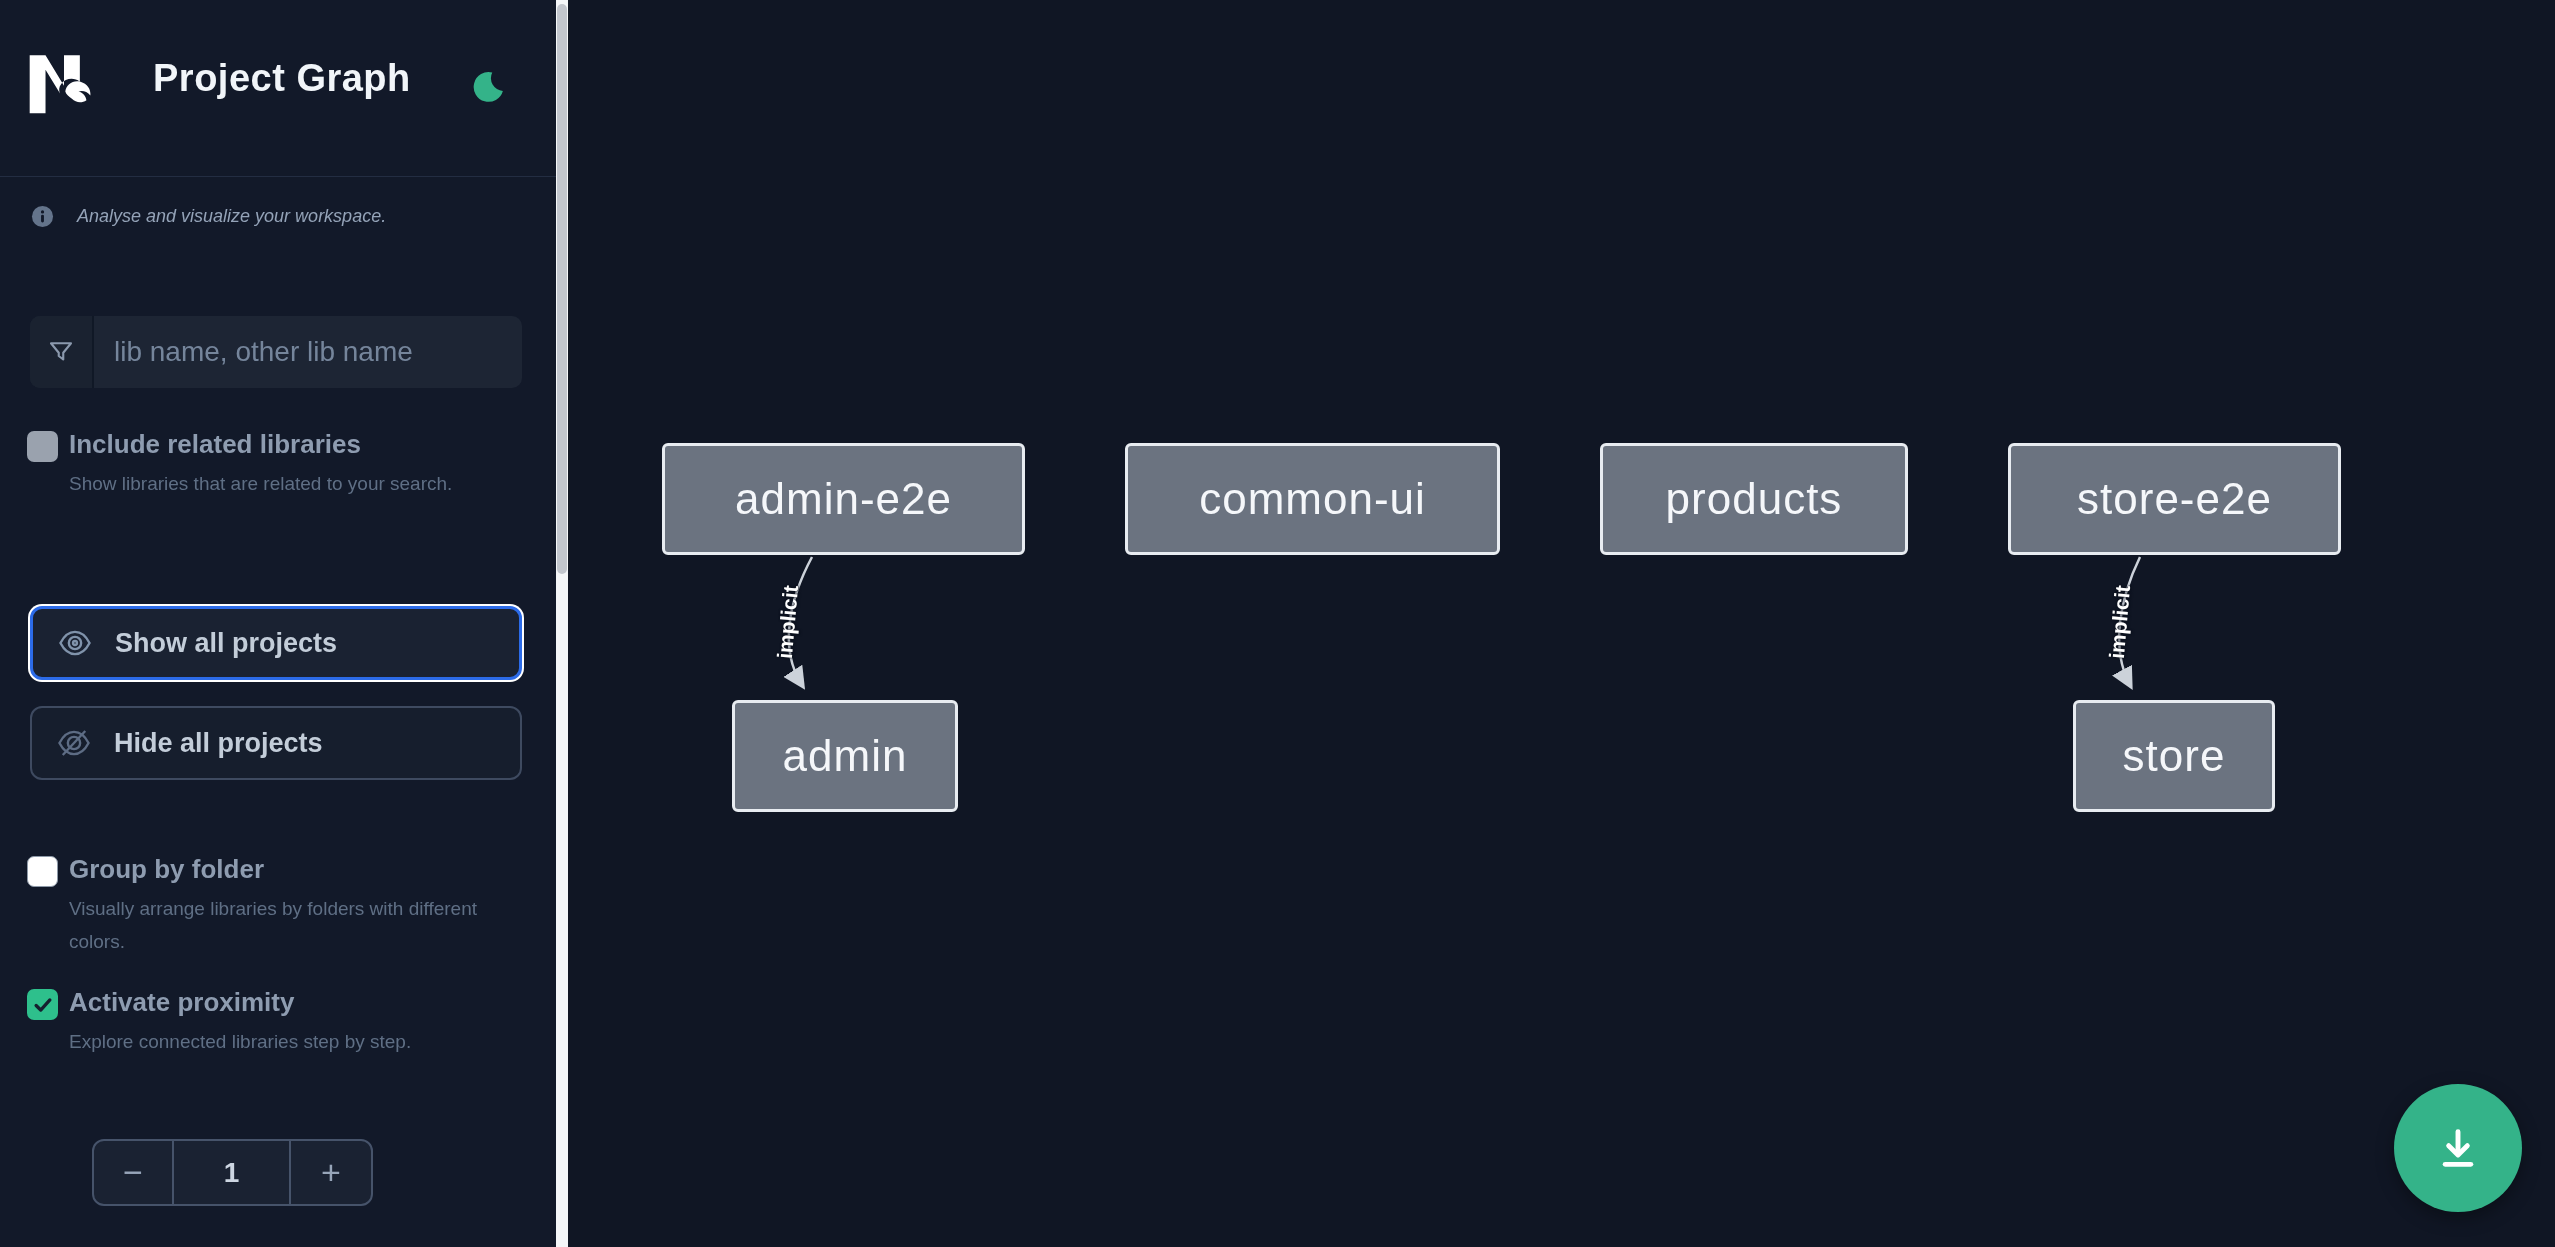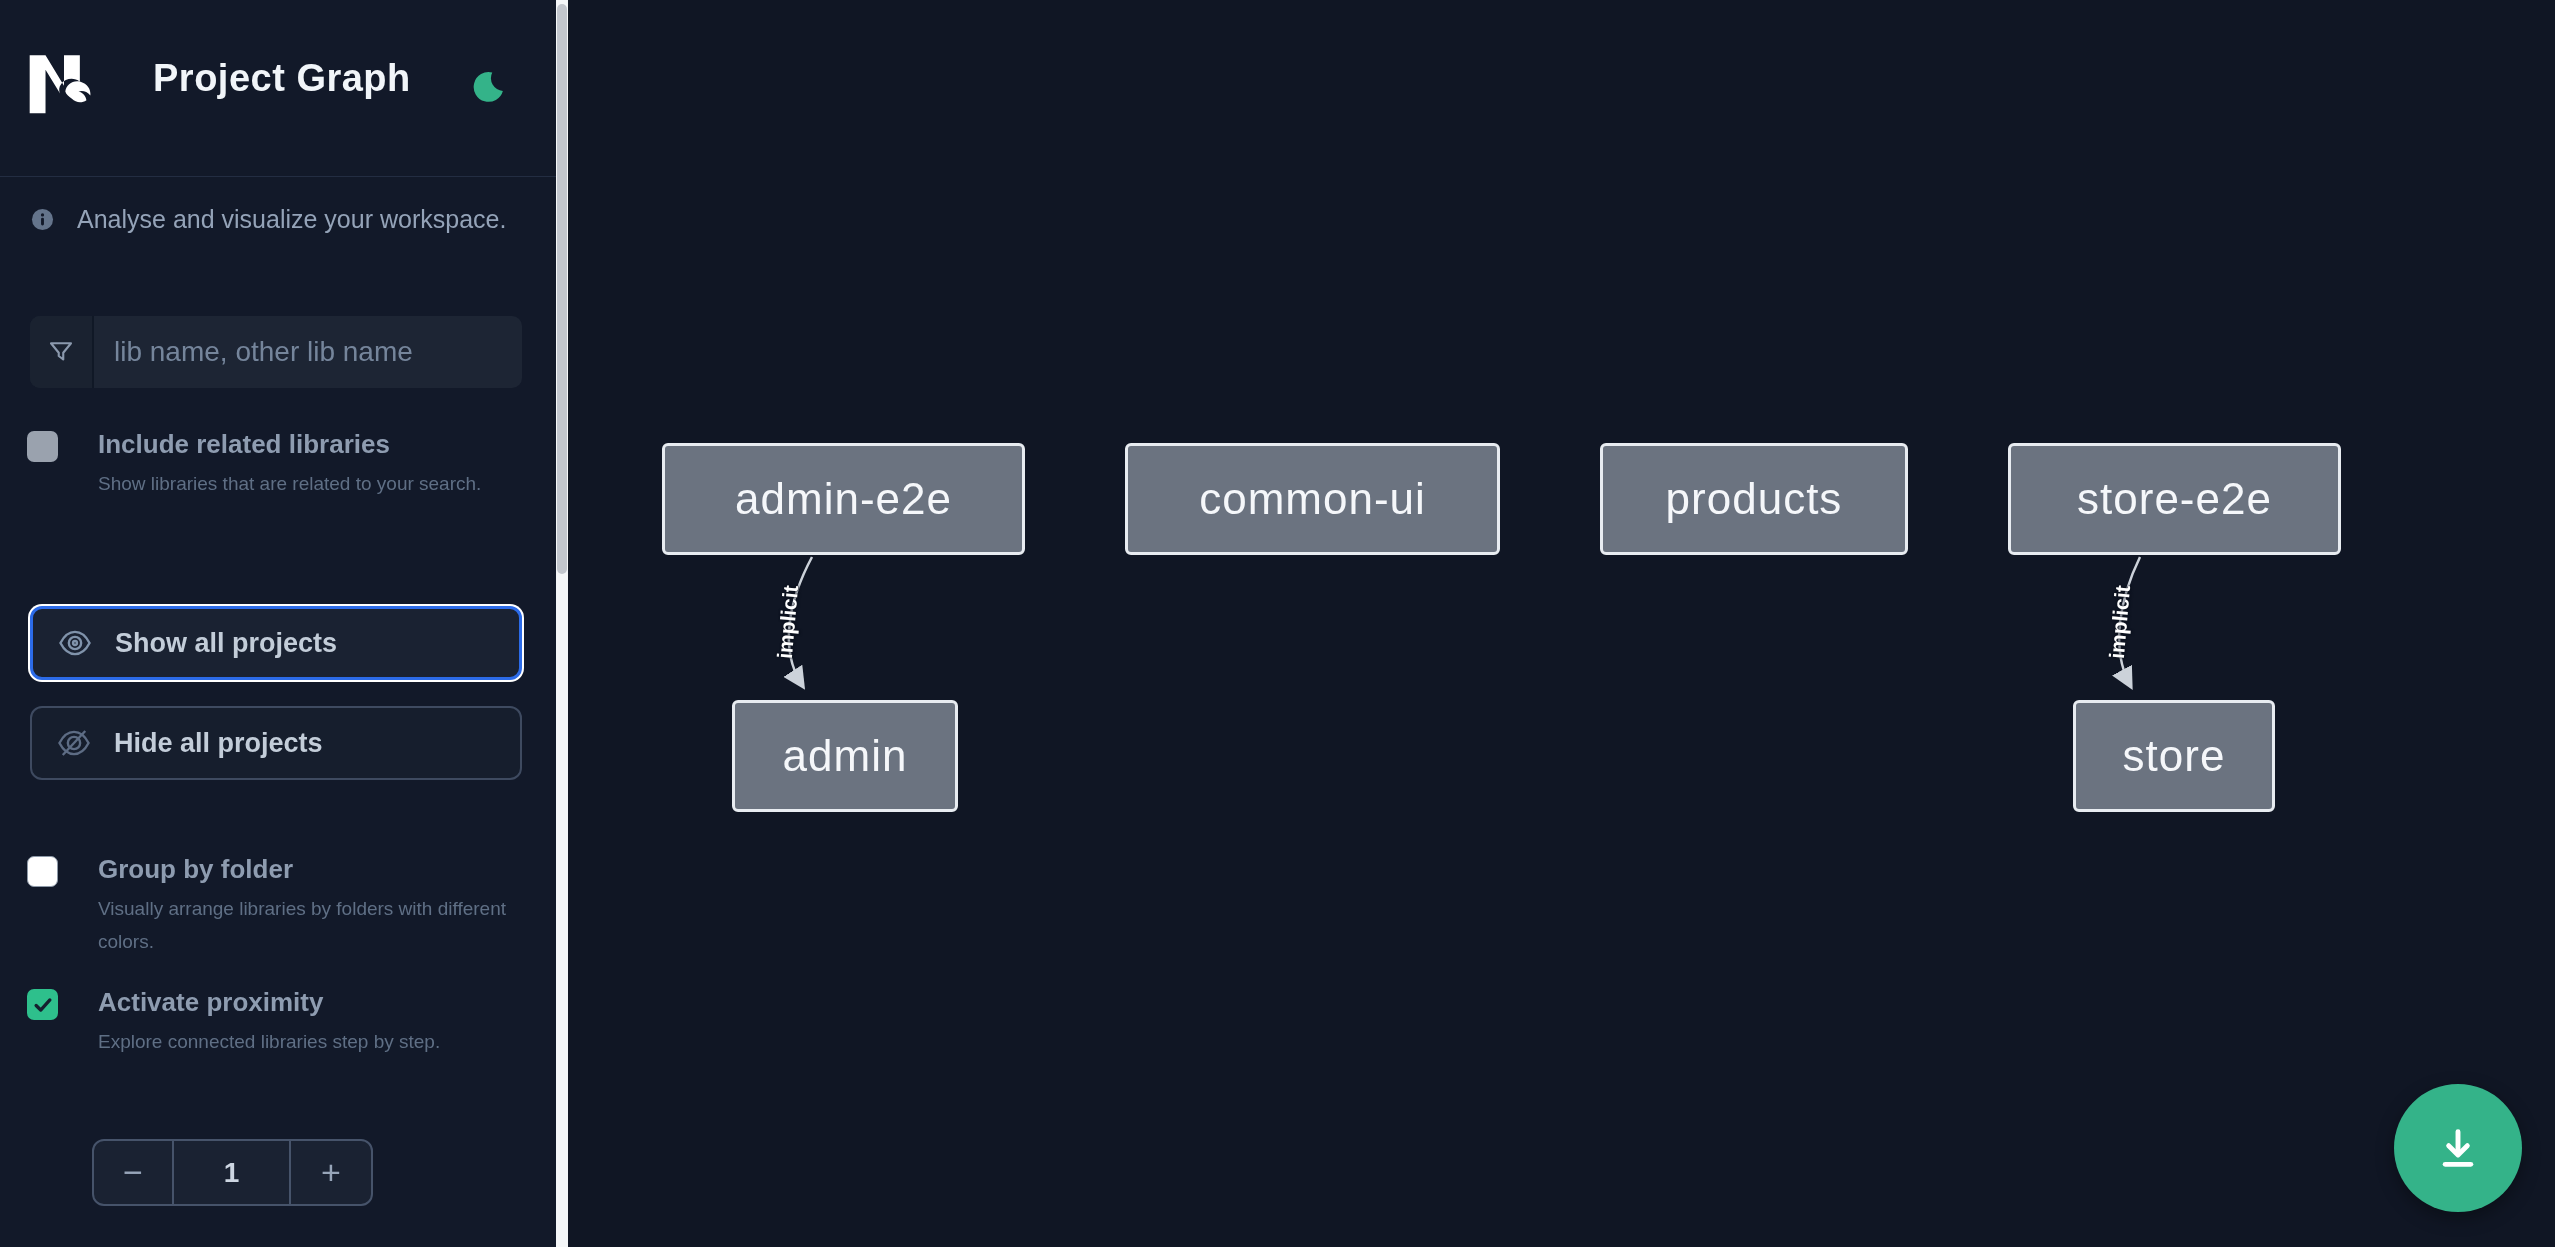--- a/index.html
+++ b/index.html
@@ -38,40 +38,40 @@
   .theme-toggle{
     position:absolute;left:466px;top:64px;width:44px;height:44px;
     background:transparent;border:none;cursor:pointer;
     display:flex;align-items:center;justify-content:center;
   }
   .info-row{
     position:absolute;left:31px;top:205px;width:500px;
     display:flex;align-items:center;gap:23px;
   }
   .info-icon{width:23px;height:23px;flex:0 0 auto;}
-  .info-text{font-size:25px;font-weight:500;color:#94a3b8;}
+  .info-text{font-size:18px;font-weight:500;color:#94a3b8;font-style:italic;}
   
   .search-box{
     position:absolute;left:30px;top:316px;width:492px;height:72px;
     background:#1d2534;border-radius:10px;overflow:hidden;
     display:flex;align-items:stretch;
   }
   .search-icon-cell{
     width:64px;flex:0 0 auto;background:#1a2230;
     border-right:2px solid #101826;
     display:flex;align-items:center;justify-content:center;
   }
   .search-input{
     flex:1;background:transparent;border:none;outline:none;
     padding:0 20px;font-size:28px;color:#cbd5e1;
     font-family:"Liberation Sans","DejaVu Sans",sans-serif;
   }
   .search-input::placeholder{color:#75859b;opacity:1;}
   
-  .opt{position:absolute;left:27px;width:500px;display:flex;align-items:flex-start;gap:40px;}
+  .opt{position:absolute;left:27px;width:500px;display:flex;align-items:flex-start;gap:11px;}
   .opt-include{top:429px;}
   .opt-group{top:810px;margin-top:44px;}
   .opt-proximity{top:987px;}
   .cbx{
     width:31px;height:31px;border-radius:7px;flex:0 0 auto;margin-top:2px;
     cursor:pointer;display:flex;align-items:center;justify-content:center;
   }
   .cbx-disabled{background:#9aa2ae;}
   .cbx-white{background:#ffffff;border:1px solid #8d99a8;}
   .cbx-green{background:#2ec08c;}

